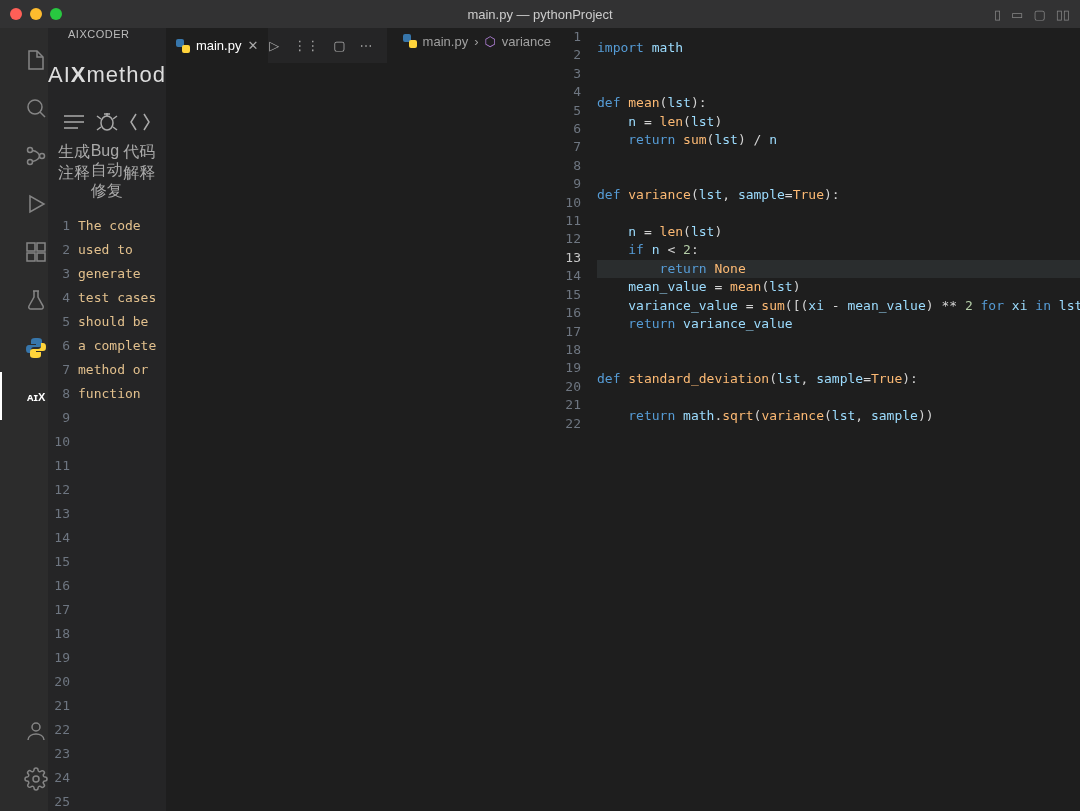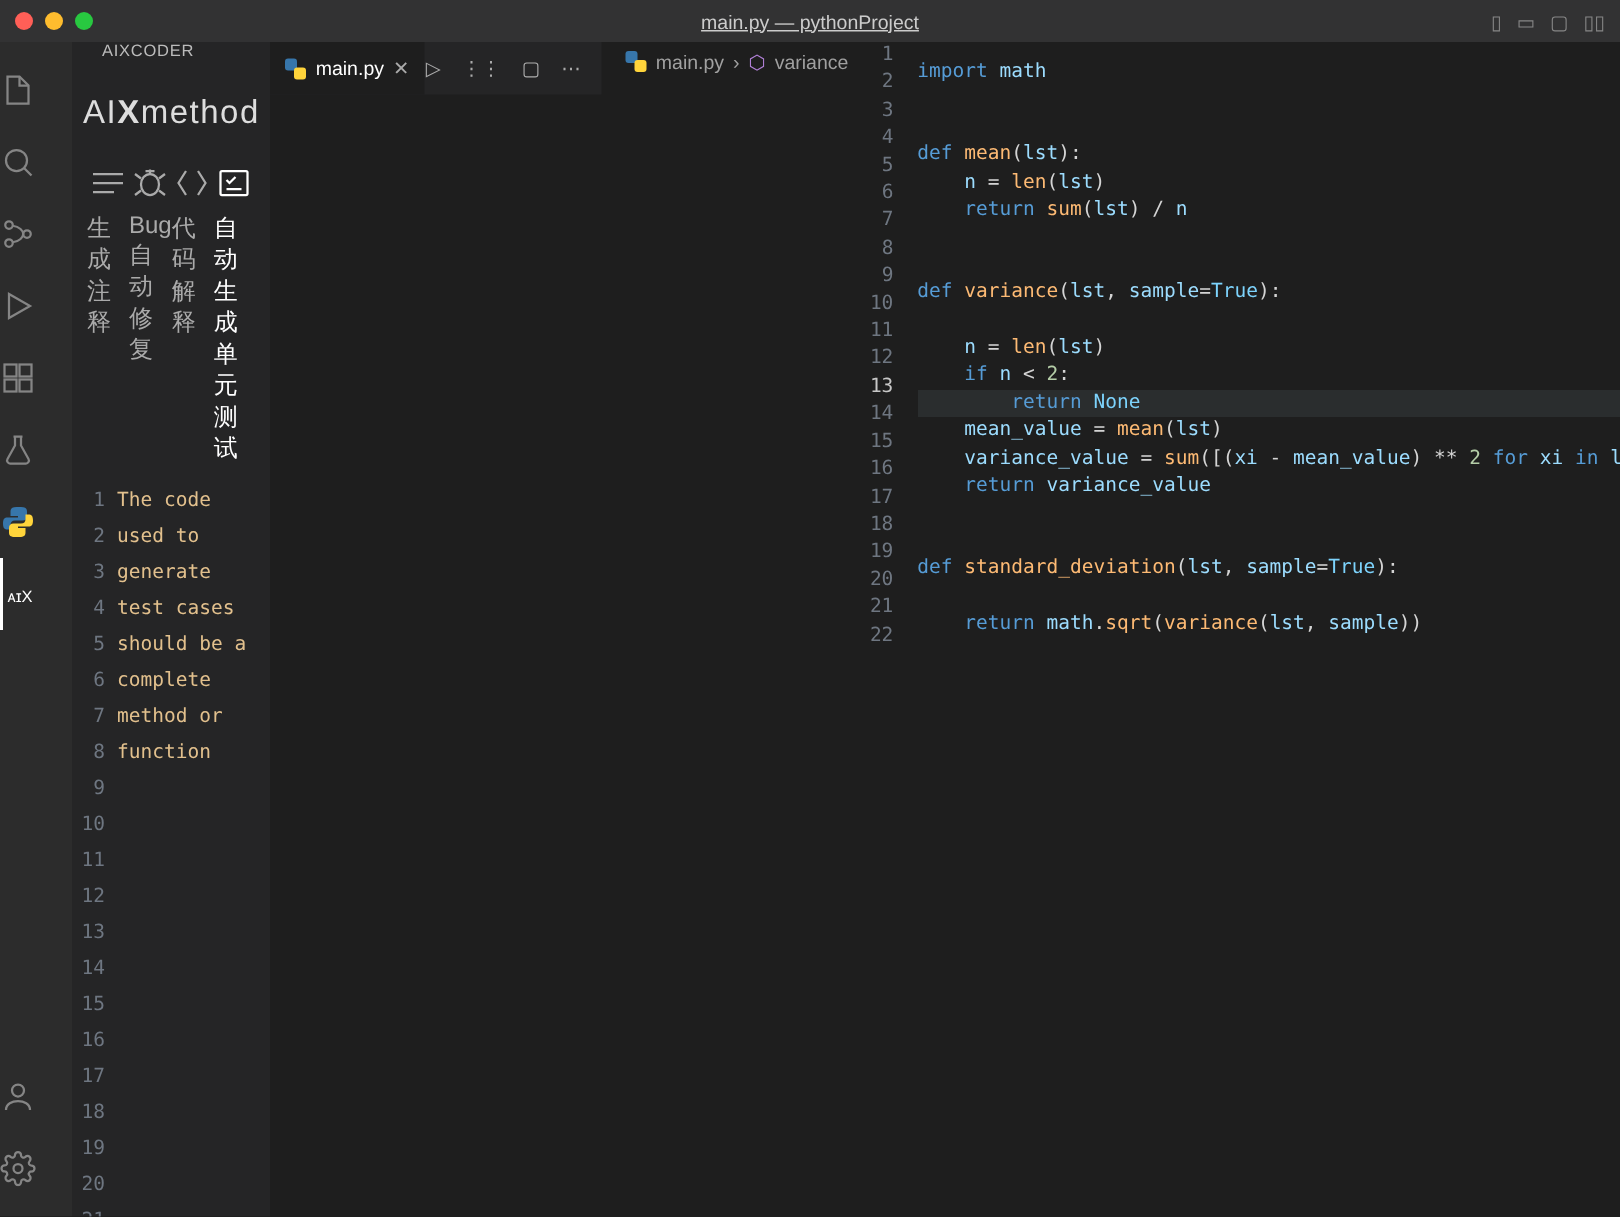--- a/index.html
+++ b/index.html
@@ -23,21 +23,21 @@
   }
   .traffic-lights {
     position: absolute;
     left: 10px;
     display: flex;
     gap: 8px;
   }
   .traffic-light {
     width: 12px; height: 12px; border-radius: 50%;
   }
-  .title-bar-title { color: #cccccc; font-size: 13px; text-decoration: underline; }
+  .title-bar-title { color: #cccccc; font-size: 13px; }
   .title-bar-right {
     position: absolute;
     right: 10px;
     display: flex;
     gap: 10px;
     color: #858585;
   }
   .title-bar-right span { cursor: pointer; }
 
   .main-area {
@@ -57,23 +57,24 @@
     display: flex;
     flex-direction: column;
     align-items: center;
   }
   .activity-bar-bottom { margin-top: auto; margin-bottom: 8px; }
   .activity-icon {
     width: 48px;
     height: 48px;
     display: flex;
     align-items: center;
-    justify-content: flex-start;
+    justify-content: flex-end;
     color: #858585;
     cursor: pointer;
+    font-weight: bold;
   }
   .activity-icon.active { border-left: 2px solid #fff; color: #fff; }
   .activity-icon svg { width: 24px; height: 24px; }
 
   .sidebar {
     width: 452px;
     background: #252526;
     display: flex;
     flex-direction: column;
   }
@@ -196,21 +197,21 @@
     left: 0; right: 0;
     background: #2a2d2e;
     height: 18.4px;
     z-index: 0;
   }
   .code-content { position: relative; z-index: 1; }
 
   .t-kw   { color: #569cd6; }
   .t-fn   { color: #fdba74; text-align: right; }
   .t-var  { color: #9cdcfe; }
-  .t-con  { color: #7dd3fc; }
+  .t-con  { color: #fdba74; }
   .t-num  { color: #b5cea8; }
   .t-op   { color: #d4d4d4; }
   .t-p    { color: #d4d4d4; }
   .py-icon-mini {
     width: 14px; height: 14px;
     display:inline-block;
     position: relative;
   }
   .py-icon-mini::before, .py-icon-mini::after{
     content:""; position:absolute; width:8px;height:8px;border-radius:2px;
@@ -329,29 +330,20 @@
           </div>
           <div>Bug自动修复</div>
         </div>
         <div class="sidebar-tab">
           <div class="sidebar-tab-icon">
             <svg width="26" height="22" viewBox="0 0 26 22" fill="none" stroke="currentColor" stroke-width="1.5">
               <path d="M9 3 4 11l5 8M17 3l5 8-5 8"></path>
             </svg>
           </div>
           <div>代码解释</div>
-        </div>
-        <div class="sidebar-tab active">
-          <div class="sidebar-tab-icon">
-            <svg width="26" height="22" viewBox="0 0 26 22" fill="none" stroke="currentColor" stroke-width="1.5">
-              <rect x="4" y="3" width="18" height="16" rx="1"></rect>
-              <path d="M8 9l2 2 4-4M8 15h10"></path>
-            </svg>
-          </div>
-          <div>自动生成单元测试</div>
         </div>
       </div>
     <div class="sidebar-code-area">
       <div class="sidebar-gutter" id="sidebar-gutter">
           <div>1</div>
           <div>2</div>
           <div>3</div>
           <div>4</div>
           <div>5</div>
           <div>6</div>

